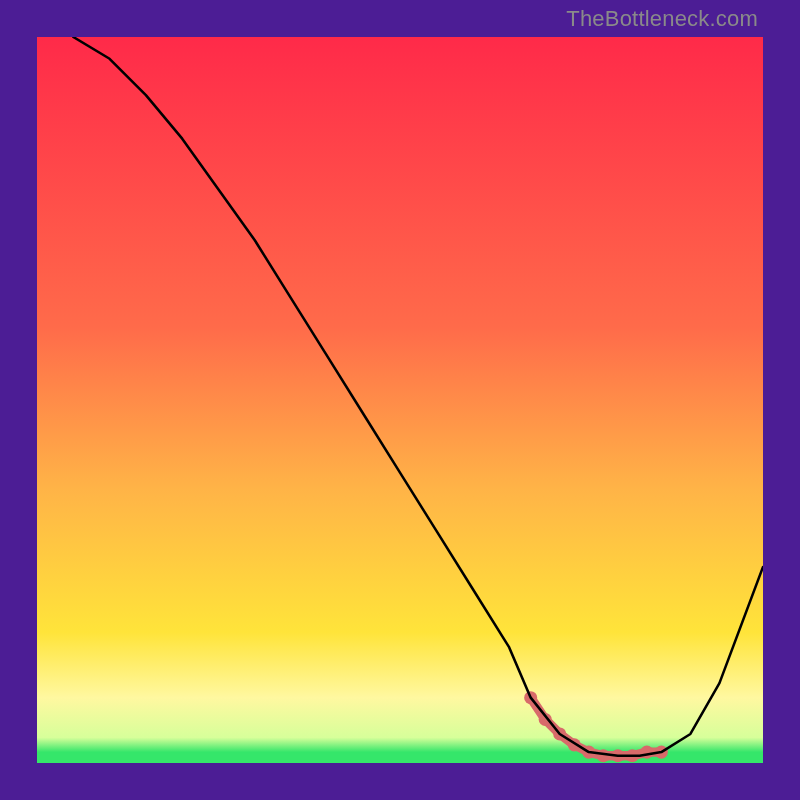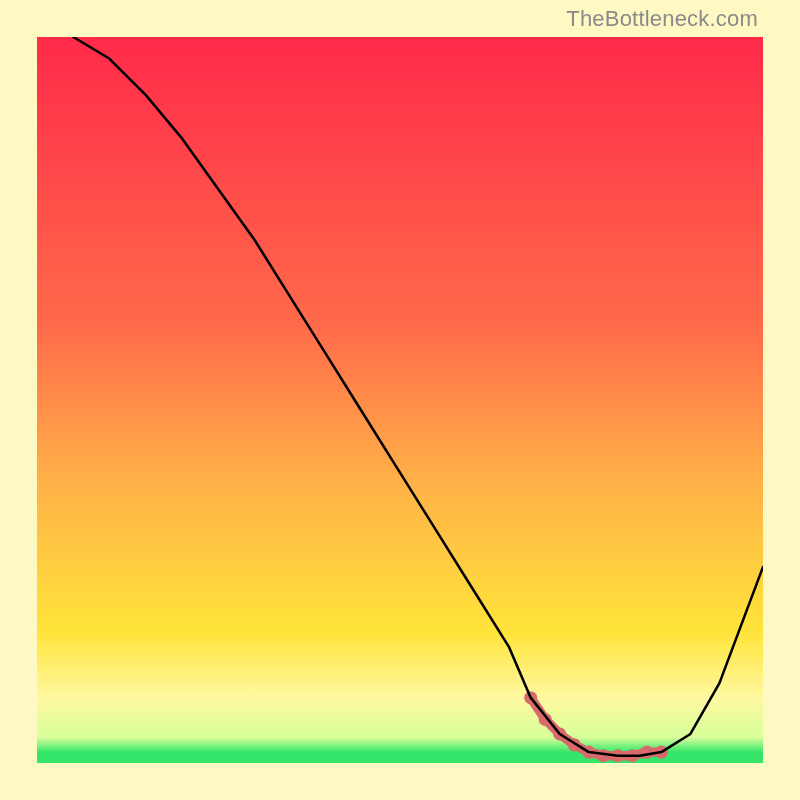--- a/index.html
+++ b/index.html
@@ -9,21 +9,21 @@
     height: 800px;
     background: #000;
     overflow: hidden;
   }
   .frame {
     position: absolute;
     left: 0;
     top: 0;
     width: 800px;
     height: 800px;
-    background: #fef9c3;
+    background: #4c1d95;
   }
   .plot-area {
     position: absolute;
     left: 37px;
     top: 37px;
     width: 726px;
     height: 726px;
     overflow: hidden;
   }
   .watermark {

